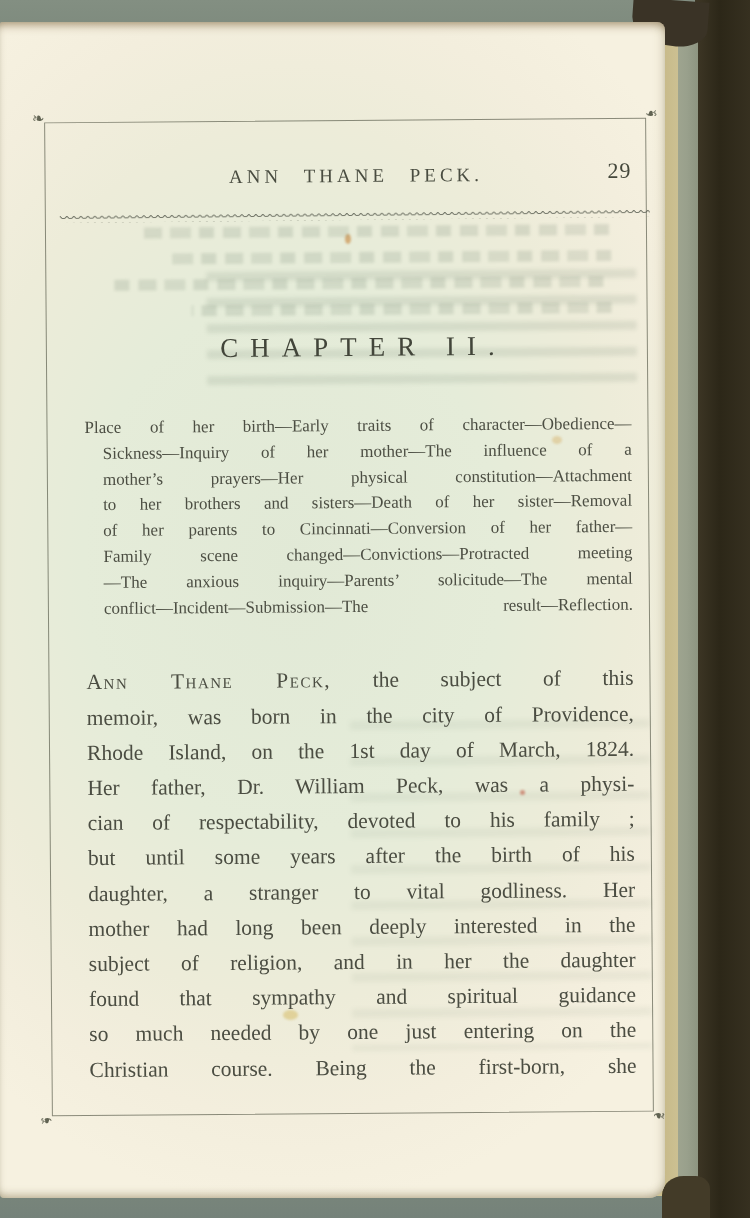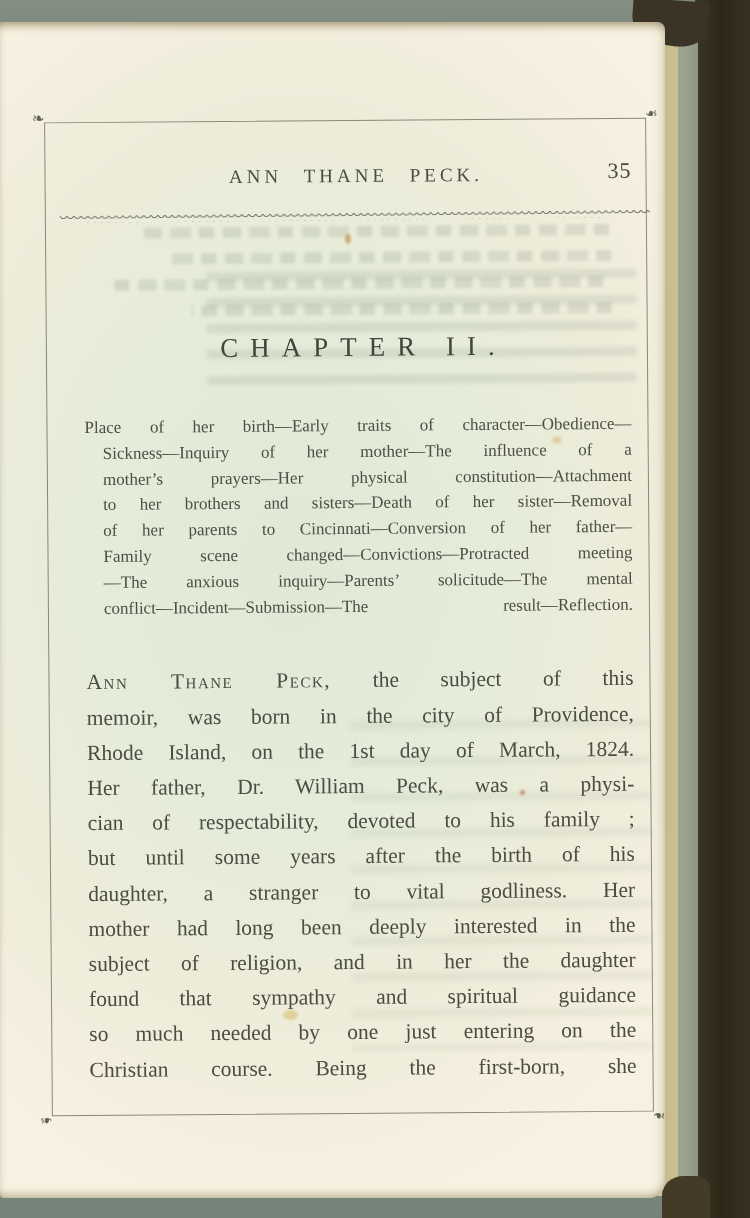--- a/index.html
+++ b/index.html
@@ -103,21 +103,21 @@
       <span class="corner-orn orn-tr">❧</span>
       <span class="corner-orn orn-bl">❧</span>
       <span class="corner-orn orn-br">❧</span>
 
       <div class="text-column">
         <div class="ghost-overlay"></div>
         <div class="ghost-overlay2"></div>
 
         <div class="running-head">
           <span class="running-title">ANN THANE PECK.</span>
-          <span class="page-number">35</span>
+          <span class="page-number">29</span>
         </div>
 
         <div class="wavy-rule"></div>
 
         <div class="ghost-spacer">
           <div class="ghost-line gl1"></div>
           <div class="ghost-line gl2"></div>
           <div class="ghost-line gl3"></div>
           <div class="ghost-line gl4"></div>
         </div>

